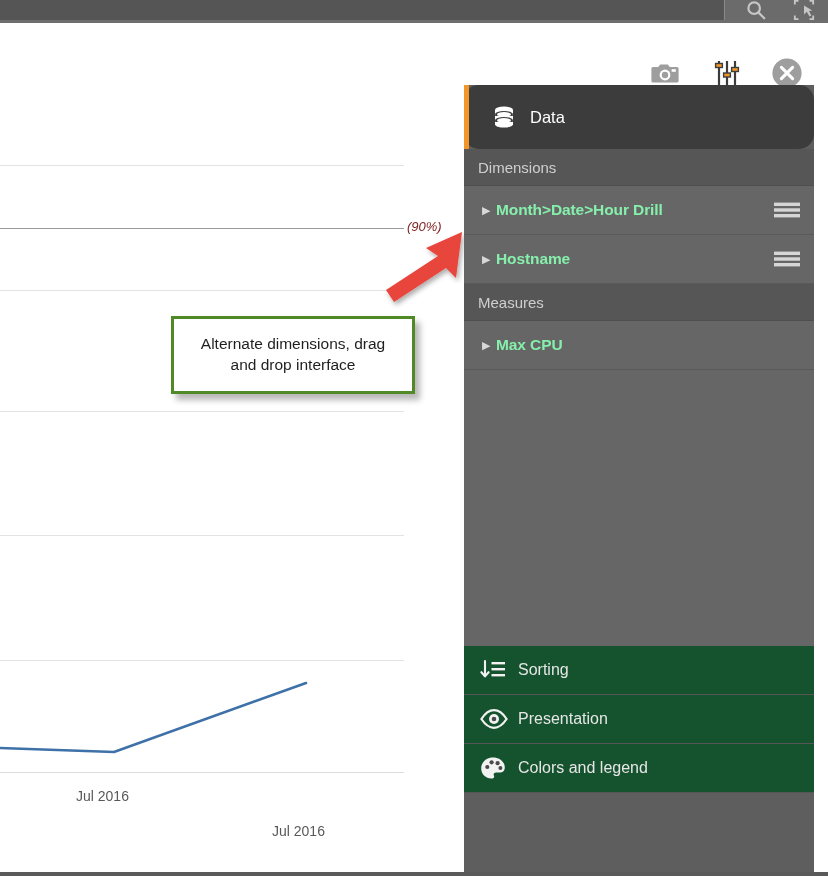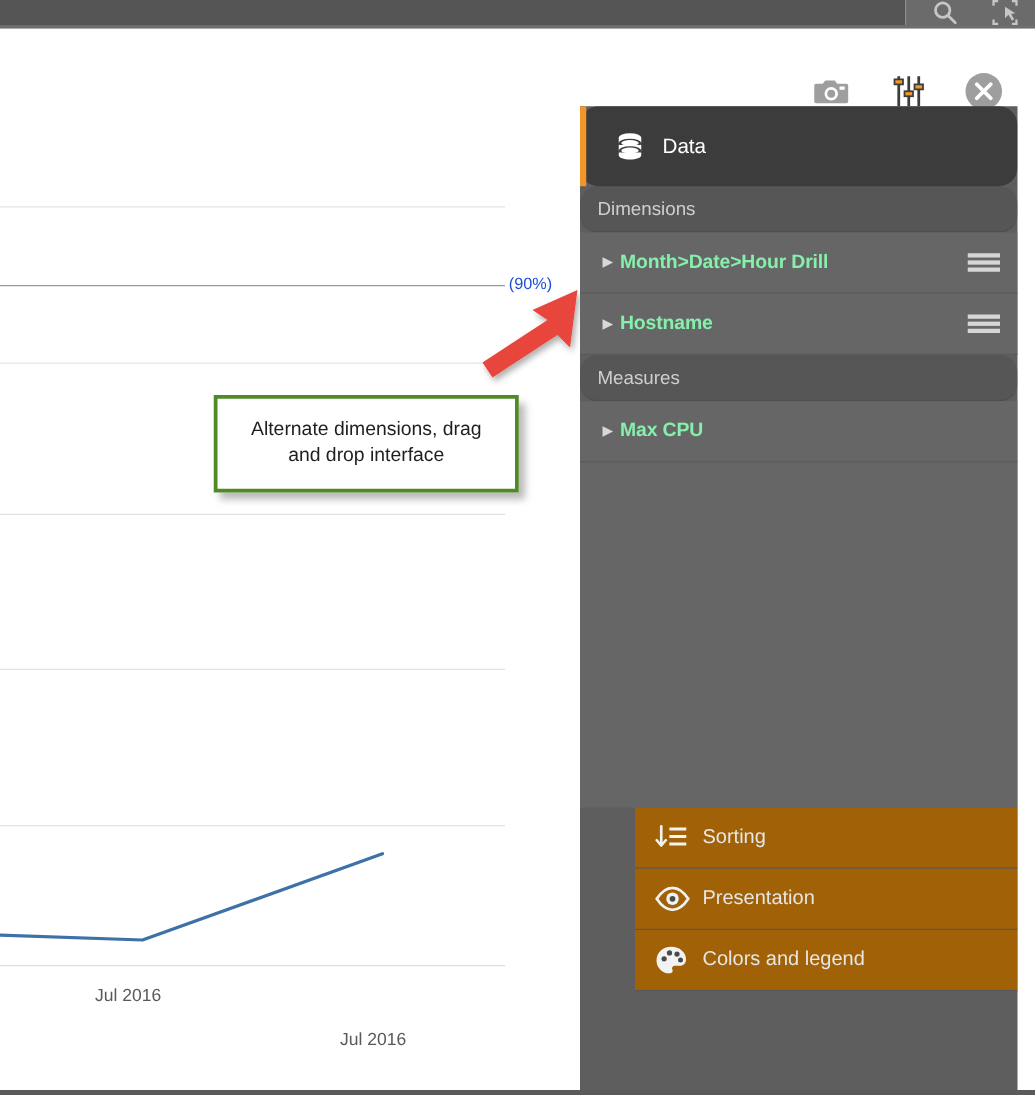--- a/index.html
+++ b/index.html
@@ -47,23 +47,24 @@
     position:absolute; left:0; height:1px; background:#e3e3e3;
   }
   .gridline.ref {
     background:#9b9b9b;
   }
   .axisline {
     position:absolute; left:0; height:1px; background:#d9d9d9;
   }
   .ref-label {
     position:absolute;
-    font-size:13px; color:#1d4ed8;
+    font-size:13px; color:#7f1d1d;
     font-family:"Liberation Sans", sans-serif;
     white-space:nowrap;
+    font-style:italic;
   }
   .xtick {
     position:absolute;
     font-size:14px; color:#595959;
     font-family:"Liberation Sans", sans-serif;
     white-space:nowrap;
   }
   .series-svg { position:absolute; left:0; top:0; }
 
   
@@ -116,21 +117,20 @@
   .panel-head .hicon { margin-right:14px; display:flex; }
   .panel-head .htext {
     color:#ffffff; font-size:16.5px;
   }
   .section-label {
     height:37px; background:#565656;
     display:flex; align-items:center;
     padding-left:14px;
     color:#cfcfcf; font-size:15px;
     border-bottom:1px solid #4e4e4e;
-    border-radius:14px;
   }
   .field-row {
     height:49px; background:#666666;
     display:flex; align-items:center;
     padding-left:18px; padding-right:14px;
     border-bottom:1px solid #5a5a5a;
     cursor:pointer;
   }
   .field-row .tri {
     width:14px; color:#d8d8d8; font-size:11px; line-height:1;
@@ -139,26 +139,25 @@
   .field-row .fname {
     color:#86efac; font-size:15.5px; font-weight:bold;
     letter-spacing:-0.1px;
     flex:1 1 auto;
   }
   .field-row .grip { flex:0 0 auto; display:flex; }
 
   .filler { background:#666666; }
 
   .opt-row {
-    height:49px; background:#a16207;
+    height:49px; background:#14532d;
     display:flex; align-items:center;
     padding-left:16px;
     border-bottom:1px solid #565656;
     cursor:pointer;
-    margin-left:44px;
   }
   .opt-row .oicon { width:38px; display:flex; align-items:center; }
   .opt-row .otext { color:#e6e6e6; font-size:16px; }
 
   .panel-footer {
     position:relative;
     height:52px; background:#4a4a4a;
     display:flex; align-items:center; justify-content:center;
   }
   .panel-footer::before {

